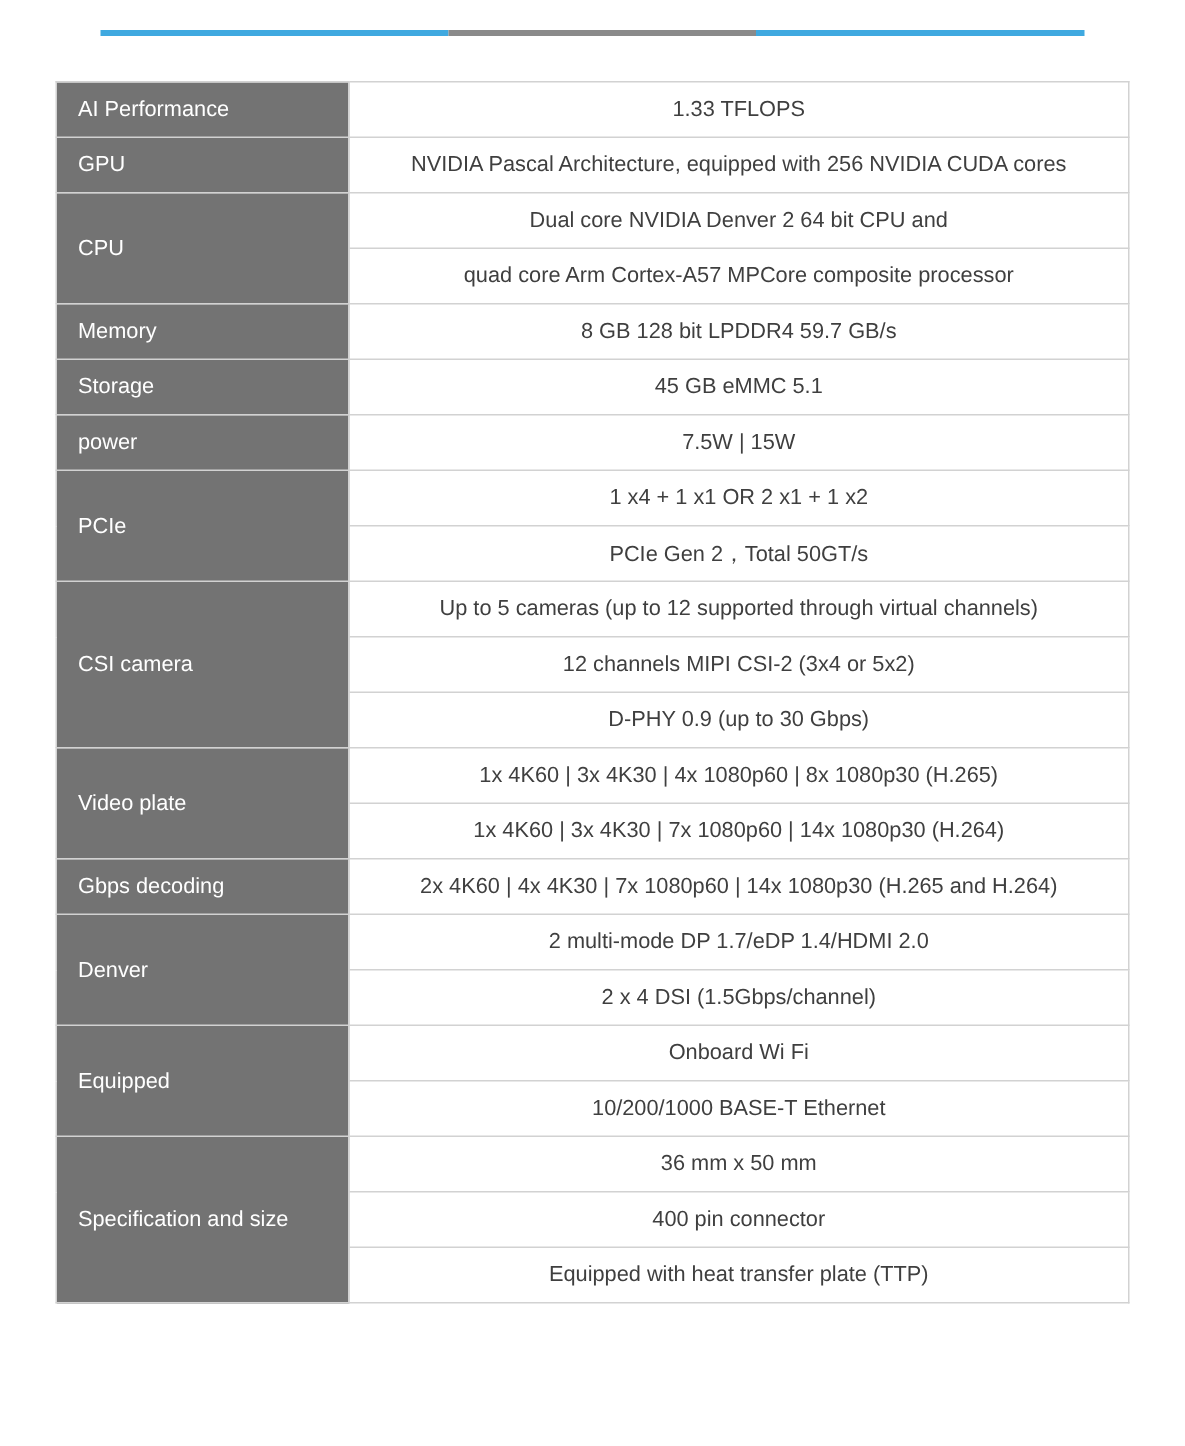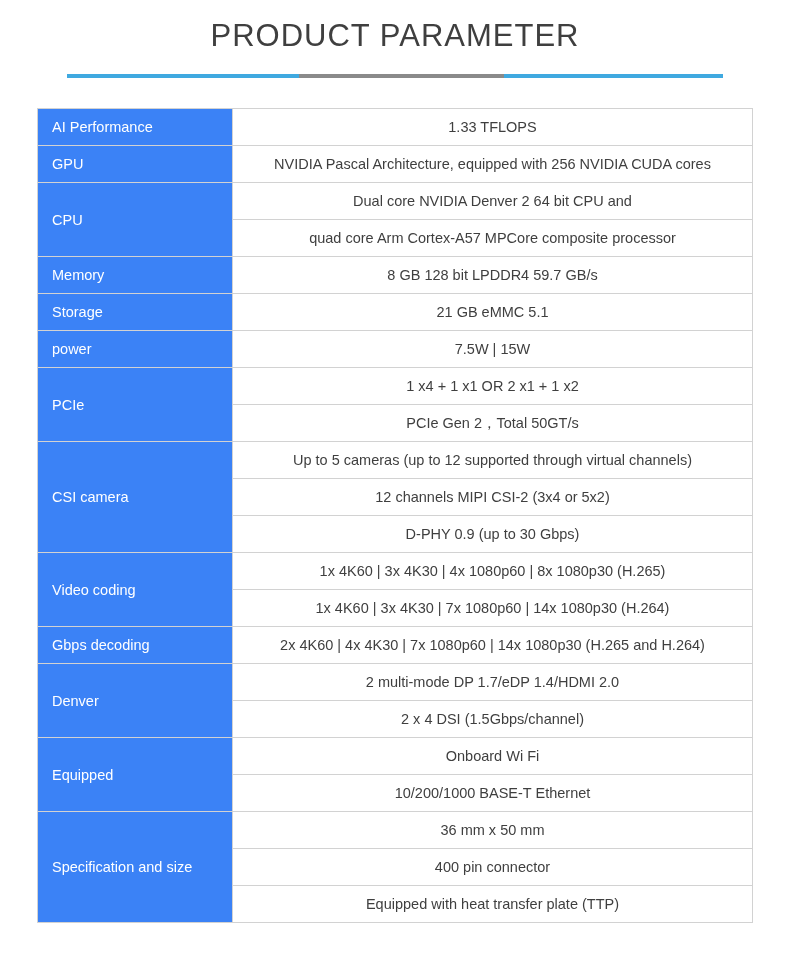--- a/index.html
+++ b/index.html
@@ -57,21 +57,21 @@
   }
 
   table.spec td {
     border: 1px solid #d2d2d2;
     font-size: 14.5px;
     font-family: "Liberation Sans", sans-serif;
   }
 
   td.label {
     width: 180px;
-    background: #3b82f6;
+    background: #737373;
     color: #ffffff;
     padding: 0 0 0 14px;
     font-size: 14.5px;
     vertical-align: middle;
     border-color: #6f6f6f;
     border-right-color: #d2d2d2;
   }
 
   td.value {
     text-align: center;
@@ -80,21 +80,20 @@
     padding: 0 16px;
     background: #ffffff;
     vertical-align: middle;
   }
 </style>
 </head>
 <body>
 
 <div class="page">
 
-  <div class="title">PRODUCT PARAMETER</div>
 
   <div class="rule">
     <div class="seg blue"></div>
     <div class="seg gray"></div>
     <div class="seg blue2"></div>
   </div>
 
   <div class="table-wrap">
     <table class="spec">
       <tbody>
@@ -112,21 +111,21 @@
           </tr>
           <tr>
             <td class="value">quad core Arm Cortex-A57 MPCore composite processor</td>
           </tr>
           <tr>
             <td class="label" rowspan="1">Memory</td>
             <td class="value">8 GB 128 bit LPDDR4 59.7 GB/s</td>
           </tr>
           <tr>
             <td class="label" rowspan="1">Storage</td>
-            <td class="value">21 GB eMMC 5.1</td>
+            <td class="value">45 GB eMMC 5.1</td>
           </tr>
           <tr>
             <td class="label" rowspan="1">power</td>
             <td class="value">7.5W | 15W</td>
           </tr>
           <tr>
             <td class="label" rowspan="2">PCIe</td>
             <td class="value">1 x4 + 1 x1 OR 2 x1 + 1 x2</td>
           </tr>
           <tr>
@@ -136,21 +135,21 @@
             <td class="label" rowspan="3">CSI camera</td>
             <td class="value">Up to 5 cameras (up to 12 supported through virtual channels)</td>
           </tr>
           <tr>
             <td class="value">12 channels MIPI CSI-2 (3x4 or 5x2)</td>
           </tr>
           <tr>
             <td class="value">D-PHY 0.9 (up to 30 Gbps)</td>
           </tr>
           <tr>
-            <td class="label" rowspan="2">Video coding</td>
+            <td class="label" rowspan="2">Video plate</td>
             <td class="value">1x 4K60 | 3x 4K30 | 4x 1080p60 | 8x 1080p30 (H.265)</td>
           </tr>
           <tr>
             <td class="value">1x 4K60 | 3x 4K30 | 7x 1080p60 | 14x 1080p30 (H.264)</td>
           </tr>
           <tr>
             <td class="label" rowspan="1">Gbps decoding</td>
             <td class="value">2x 4K60 | 4x 4K30 | 7x 1080p60 | 14x 1080p30 (H.265 and H.264)</td>
           </tr>
           <tr>

